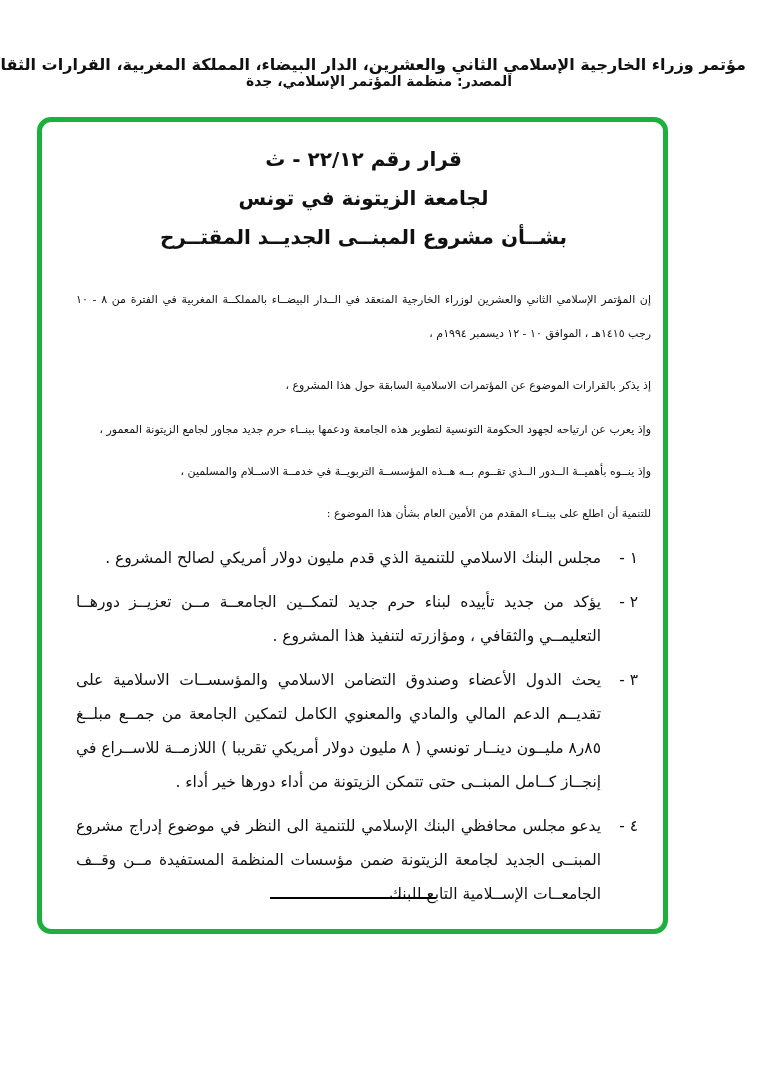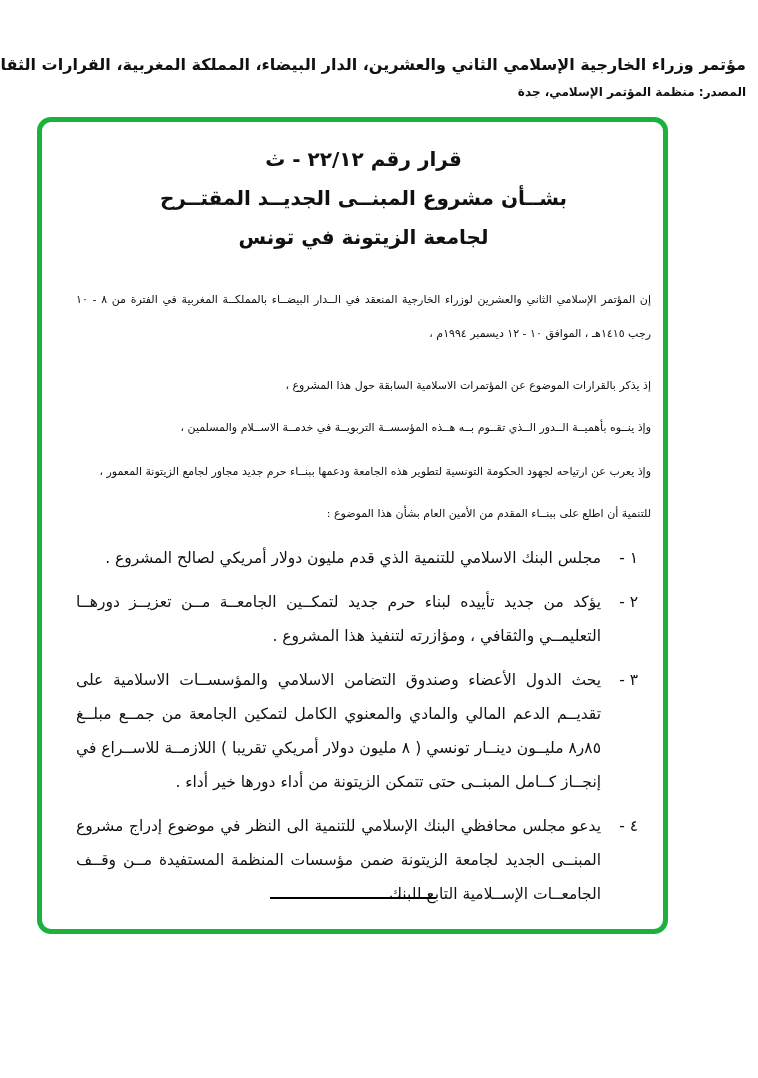--- a/index.html
+++ b/index.html
@@ -24,24 +24,24 @@
   }
   .page-header .line1 {
     font-weight: bold;
     font-size: 16px;
     line-height: 17px;
     text-align: center;
     white-space: nowrap;
   }
   .page-header .line2 {
     font-weight: bold;
-    font-size: 12px;
+    font-size: 14px;
     line-height: 15px;
-    text-align: right;
-    margin-top: 12px;
+    text-align: center;
+    margin-top: 1px;
   }
   .resolution-box {
     position: absolute;
     left: 37px;
     top: 117px;
     width: 631px;
     height: 817px;
     box-sizing: border-box;
     border: 5px solid #1cb13c;
     border-radius: 14px;
@@ -104,31 +104,31 @@
 
 <div class="page-header">
   <div class="line1">مؤتمر وزراء الخارجية الإسلامي الثاني والعشرين، الدار البيضاء، المملكة المغربية، القرارات الثقافية، القرار الرقم ٢٢/١٢-ث</div>
   <div class="line2">المصدر: منظمة المؤتمر الإسلامي، جدة</div>
 </div>
 
 <div class="resolution-box" style="border-color: rgb(28, 177, 60);">
 
   <div class="title-block">
     <div>قرار رقم ٢٢/١٢ - ث</div>
+    <div>لجامعة الزيتونة في تونس</div>
     <div>بشــأن مشروع المبنــى الجديــد المقتــرح</div>
-    <div>لجامعة الزيتونة في تونس</div>
   </div>
 
   <p class="para p1"><span class="lead"></span><span>إن المؤتمر الإسلامي الثاني والعشرين لوزراء الخارجية المنعقد في الــدار البيضــاء بالمملكــة المغربية في الفترة من ٨ - ١٠ رجب ١٤١٥هـ ، الموافق ١٠ - ١٢ ديسمبر ١٩٩٤م ،</span></p>
 
   <p class="para p2"><span class="lead">إذ يذكر</span><span> بالقرارات الموضوع عن المؤتمرات الاسلامية السابقة حول هذا المشروع ،</span></p>
 
+  <p class="para p4 hang"><span class="lead">وإذ يعرب عن ارتياحه</span><span> لجهود الحكومة التونسية لتطوير هذه الجامعة ودعمها ببنــاء حرم جديد مجاور لجامع الزيتونة المعمور ،</span></p>
+
   <p class="para p3 hang"><span class="lead">وإذ ينــوه</span><span> بأهميــة الــدور الــذي تقــوم بــه هــذه المؤسســة التربويــة في خدمــة الاســلام والمسلمين ،</span></p>
-
-  <p class="para p4 hang"><span class="lead">وإذ يعرب عن ارتياحه</span><span> لجهود الحكومة التونسية لتطوير هذه الجامعة ودعمها ببنــاء حرم جديد مجاور لجامع الزيتونة المعمور ،</span></p>
 
   <p class="para p5"><span class="lead">للتنمية أن</span><span> اطلع على ببنــاء المقدم من الأمين العام بشأن هذا الموضوع :</span></p>
 
   <div class="items-list">
 
     <div class="item">
       <span class="marker">١ -</span>
       <span class="lead">مجلس</span><span> البنك الاسلامي للتنمية الذي قدم مليون دولار أمريكي لصالح المشروع .</span>
     </div>
 

